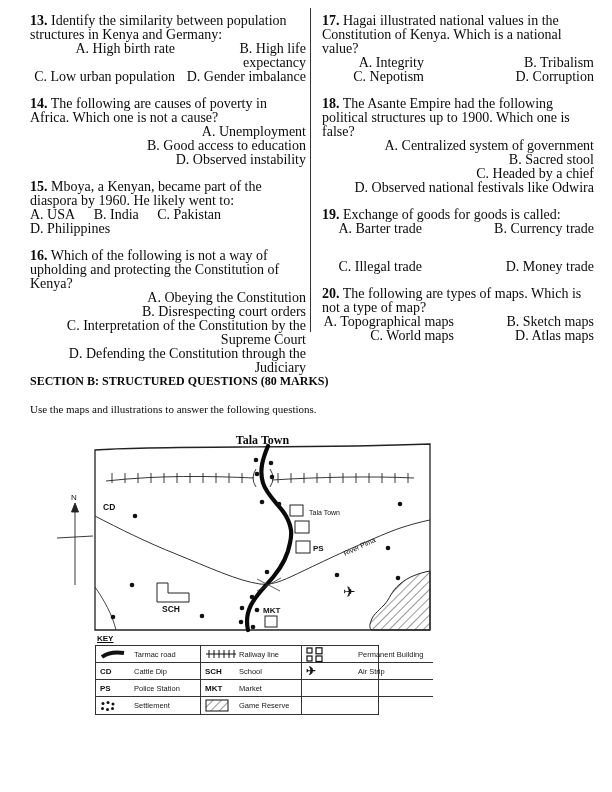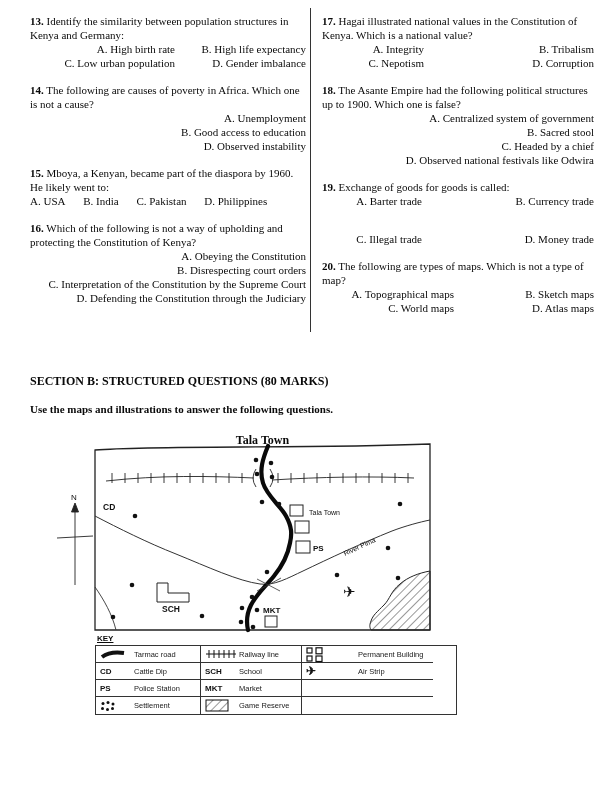--- a/index.html
+++ b/index.html
@@ -1,42 +1,42 @@
 <!DOCTYPE html>
 <html><head>
 <meta charset="utf-8">
 <style>
   html,body{margin:0;padding:0;}
   body{
     width:612px;height:792px;background:#ffffff;position:relative;
     font-family:"Liberation Serif",serif;color:#0a0a0a;overflow:hidden;
   }
   
-  .col{position:absolute;font-size:11px;line-height:14px;}
+  .col{position:absolute;font-size:14px;line-height:14px;}
   .col-left{left:30px;top:14px;width:276px;}
   .col-right{left:322px;top:14px;width:272px;}
   .divider{position:absolute;left:310px;top:8px;width:1px;height:324px;background:#333;}
   .q{margin:0 0 13px 0;}
   .q p{margin:0;}
   .q b{font-weight:bold;}
   .opts span{display:block;text-align:right;}
   .opts.grid2{display:grid;}
   .opts.grid2.w145{grid-template-columns:145px 1fr;}
   .opts.grid2.w102{grid-template-columns:102px 1fr;}
   .opts.grid2.w100{grid-template-columns:100px 1fr;gap:24px;}
   .opts.grid2.w132{grid-template-columns:132px 1fr;}
   .opts.inline span{display:inline-block;margin-right:15px;}
   
   .secb{position:absolute;left:30px;top:362px;font-weight:bold;font-size:12px;}
-  .instr{position:absolute;left:30px;top:392px;font-weight:bold;font-size:11px;}
+  .instr{position:absolute;left:30px;top:392px;font-weight:normal;font-size:11px;}
   .map-title{position:absolute;left:95px;top:421px;width:335px;text-align:center;
              font-weight:bold;font-size:12px;}
   svg.mapsvg{position:absolute;left:50px;top:438px;}
   
-  .keywrap{position:absolute;left:95px;top:634px;width:362px;
+  .keywrap{position:absolute;left:95px;top:634px;width:284px;
            font-family:"Liberation Sans",sans-serif;}
   .key-head{font-size:8px;font-weight:bold;text-decoration:underline;margin:0 0 2px 2px;}
   .key-table{display:grid;grid-template-columns:105px 101px 131px;border:1.5px solid #333;}
   .kcell{border-right:1px solid #333;border-bottom:1px solid #333;height:17px;
          display:flex;align-items:center;padding:0 0 0 4px;box-sizing:border-box;}
   .kcell:nth-child(3n){border-right:none;}
   .kcell:nth-child(n+10){border-bottom:none;}
   .ksym{flex:0 0 34px;display:flex;align-items:center;font-weight:bold;font-size:8px;color:#111;}
   .kcell.c3 .ksym{flex:0 0 52px;}
   .klabel{font-size:7.5px;color:#1a1a1a;}

